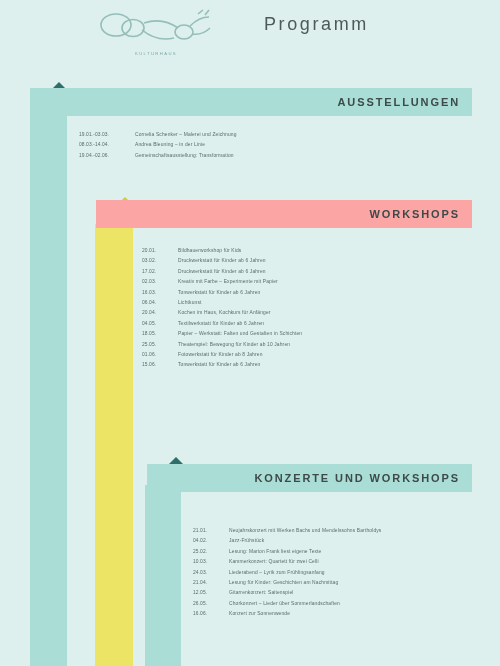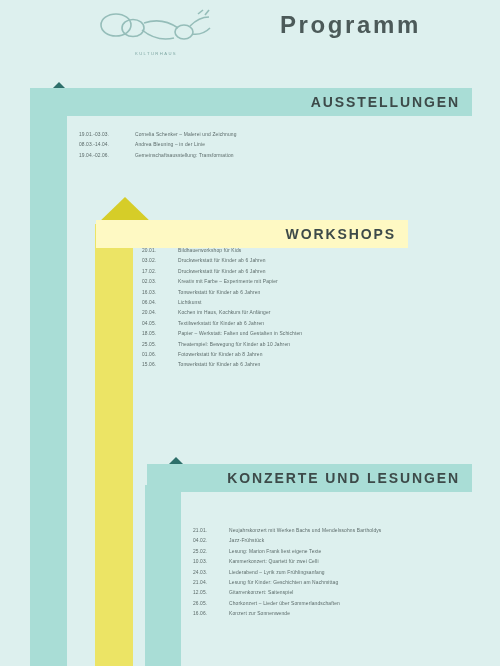--- a/index.html
+++ b/index.html
@@ -22,22 +22,22 @@
   #logo-mark { position:absolute; left:0; top:2px; width:128px; height:42px; }
   #logo-sub {
     position:absolute; left:0; top:45px; width:128px;
     text-align:center; font-size:4.2px; letter-spacing:1.4px;
     color:#7fa8a4; text-transform:uppercase;
   }
   #title-block {
     position:absolute; left:232px; top:8px; width:250px;
   }
   .title-line {
-    font-size:24px; font-weight:bold; color:#4c5a59;
-    letter-spacing:2.6px; line-height:33px; white-space:nowrap;margin-left:16px;
+    font-size:18px; font-weight:normal; color:#4c5a59;
+    letter-spacing:2.6px; line-height:33px; white-space:nowrap;
   }
   #title-line-1 { padding-left:32px; }
 
   
   .vbar { position:absolute; }
   #vbar-1 { left:30px;  top:110px; width:37px;  height:556px; background:#a9ddd6; }
   #vbar-2 { left:95px;  top:224px; width:38px;  height:442px; background:#ece465; }
   #vbar-3 { left:145px; top:485px; width:36px;  height:181px; background:#a9ddd6; }
 
   
@@ -58,25 +58,25 @@
     border-bottom:29px solid #2e6f6a;
   }
 
   
   .banner {
     position:absolute; height:28px;
   }
   .banner-label {
     position:absolute; right:12px; top:0;
     height:28px; line-height:29px;
-    font-size:14px; font-weight:bold; letter-spacing:1.9px;
+    font-size:11px; font-weight:bold; letter-spacing:1.9px;
     color:#3d4a49; white-space:nowrap;
   }
   #banner-1 { left:30px;  top:88px;  width:442px; background:#a9ddd6; }
-  #banner-2 { left:96px;  top:220px; width:312px; background:#fef9c3; }
+  #banner-2 { left:96px;  top:200px; width:376px; background:#fca5a5; }
   #banner-3 { left:147px; top:464px; width:325px; background:#a9ddd6; }
 
   
   .entries { position:absolute; }
   #entries-1 { left:79px;  top:130px; width:392px; }
   #entries-2 { left:142px; top:246px; width:330px; }
   #entries-3 { left:193px; top:526px; width:300px; }
 
   .entry {
     display:flex; align-items:baseline;
@@ -128,21 +128,21 @@
 <div class="arrow" id="arrow-2"></div>
 <div class="arrow" id="arrow-3"></div>
 
 <div class="banner" id="banner-1">
   <div class="banner-label">AUSSTELLUNGEN</div>
 </div>
 <div class="banner" id="banner-2">
   <div class="banner-label">WORKSHOPS</div>
 </div>
 <div class="banner" id="banner-3">
-  <div class="banner-label">KONZERTE UND LESUNGEN</div>
+  <div class="banner-label">KONZERTE UND WORKSHOPS</div>
 </div>
 
 <div class="entries" id="entries-1">
     <div class="entry">
       <span class="entry-date">19.01.-03.03.</span>
       <span class="entry-title">Cornelia Schenker – Malerei und Zeichnung</span>
     </div>
     <div class="entry">
       <span class="entry-date">08.03.-14.04.</span>
       <span class="entry-title">Andrea Bleuning – in der Linie</span>

